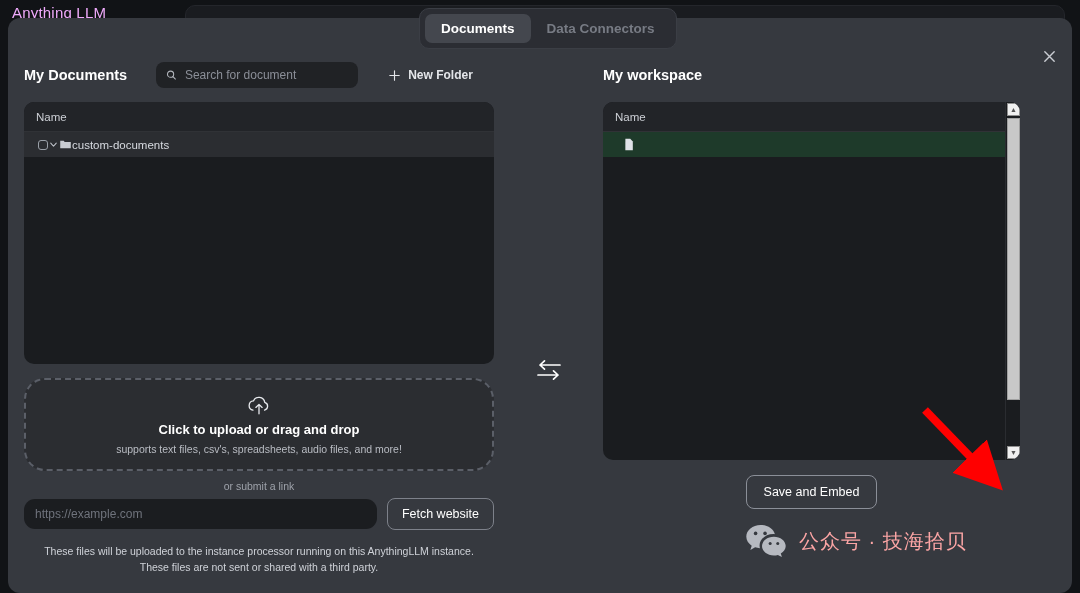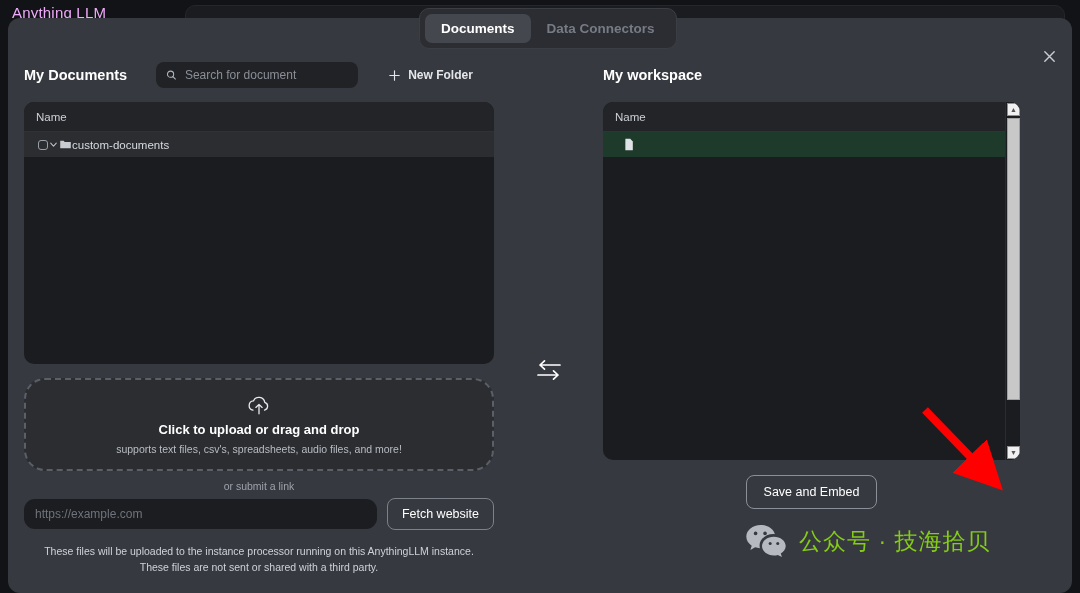--- a/index.html
+++ b/index.html
@@ -320,22 +320,22 @@
   .watermark {
     position: absolute;
     left: 745px; top: 523px;
     display: flex;
     align-items: center;
     gap: 12px;
     z-index: 25;
     pointer-events: none;
   }
   .wm-text {
-    font-size: 23px;
-    color: #84cc16;
+    font-size: 20px;
+    color: #fca5a5;
     letter-spacing: 1px;
     white-space: nowrap;
   }
 </style>
 </head>
 <body>
 
 <div id="root">
 
   <div class="bg-app">

